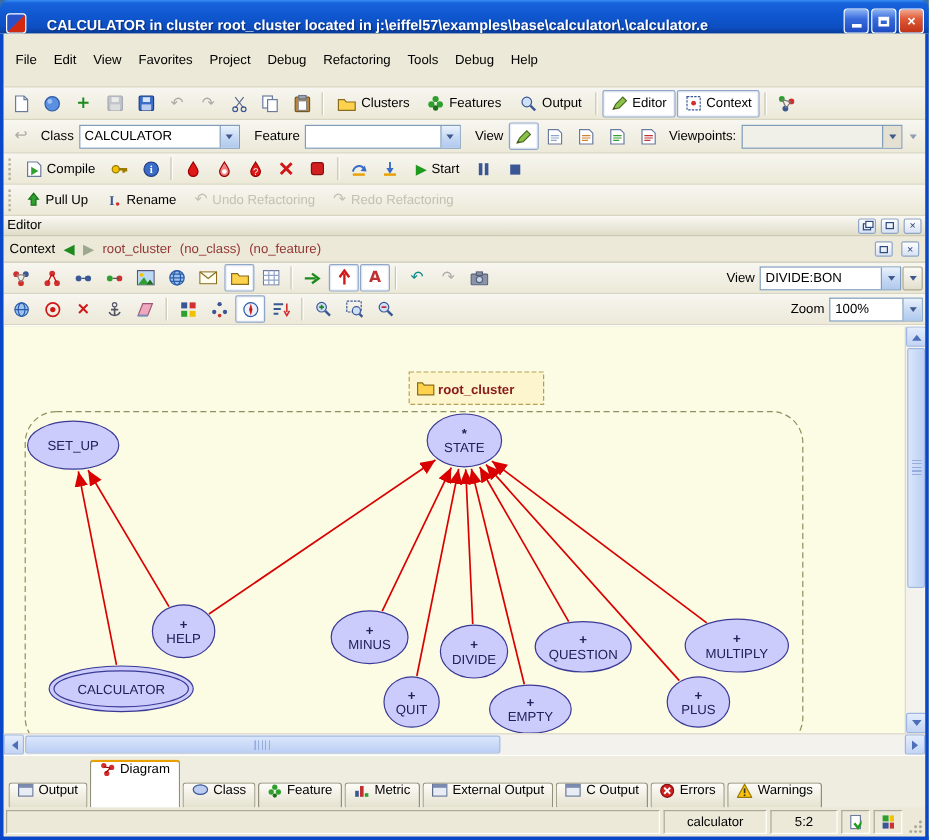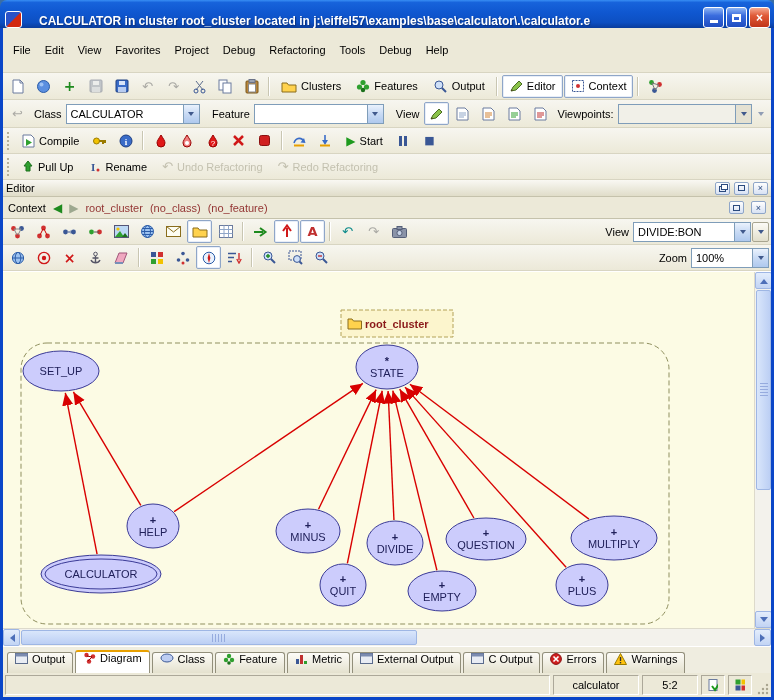--- a/index.html
+++ b/index.html
@@ -84,21 +84,21 @@
   .hthumb { width:396px; height:15px; margin:1px; border:1px solid #9EB6E4; border-radius:2px;
     background:linear-gradient(180deg,#D9E6FB,#BCCFF4); display:flex; align-items:center; justify-content:center; }
   .hgrip { width:14px; height:8px; background:repeating-linear-gradient(90deg,#96ABDE 0 1px,transparent 1px 3px); }
   .vgrip { width:8px; height:14px; background:repeating-linear-gradient(180deg,#96ABDE 0 1px,transparent 1px 3px); }
   
   .tabs { flex:0 0 26px; display:flex; align-items:flex-end; gap:2px; padding:3px 4px 0; background:#EFEDE0;
     border-top:1px solid #FFFFFF; }
   .tab { height:21px; display:flex; align-items:flex-start; gap:4px; padding:0 7px;
     border:1px solid #928F7B; border-bottom:none; border-radius:3px 3px 0 0;
     background:linear-gradient(180deg,#FDFCF8,#E4E1CE); white-space:nowrap; }
-  .tab.active { height:23px; background:#FFFFFF; border-top:2px solid #E8A000; }
+  .tab.active { height:40px; background:#FFFFFF; border-top:2px solid #E8A000; }
   
   .status { flex:0 0 24px; display:flex; gap:3px; padding:2px; background:#ECE9D8; align-items:stretch; }
   .scell { border:1px solid; border-color:#ACA899 #FFF #FFF #ACA899; padding:0 6px; display:flex;
     align-items:center; justify-content:center; white-space:nowrap; }
   .scell.grow { flex:1; }
   .rgrip { width:14px; display:flex; align-items:flex-end; justify-content:flex-end; }
   svg { display:block; }
 </style>
 </head>
 <body>

